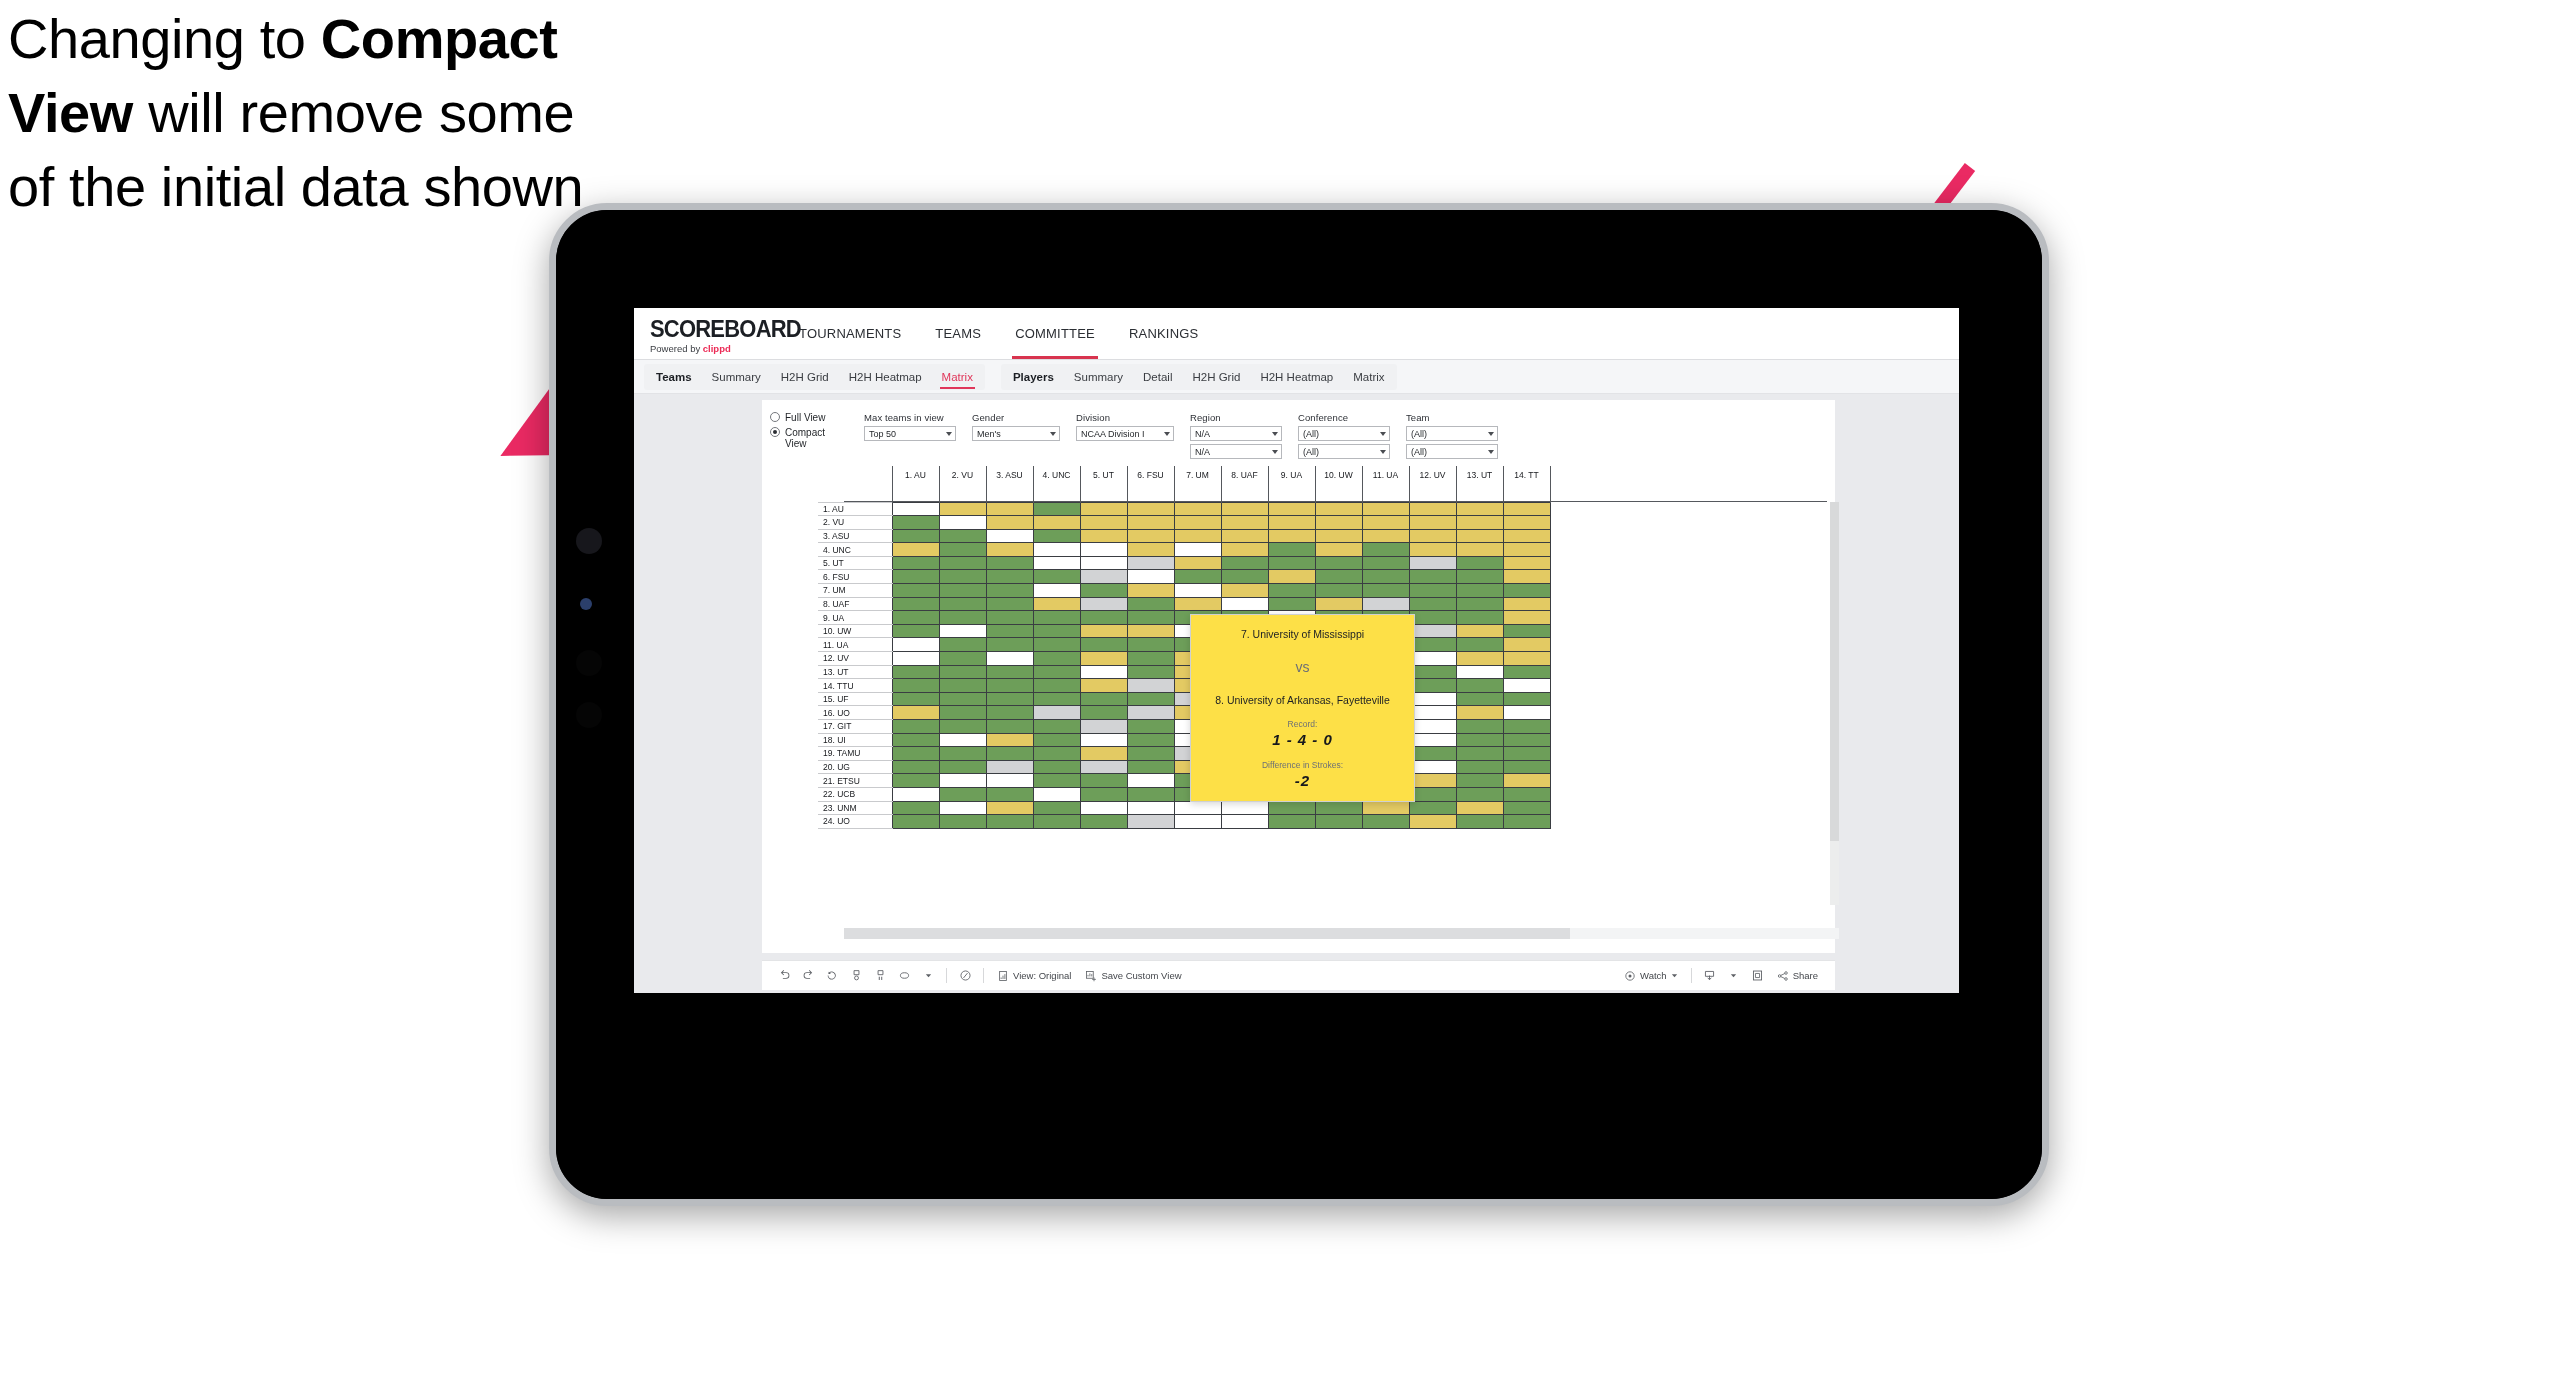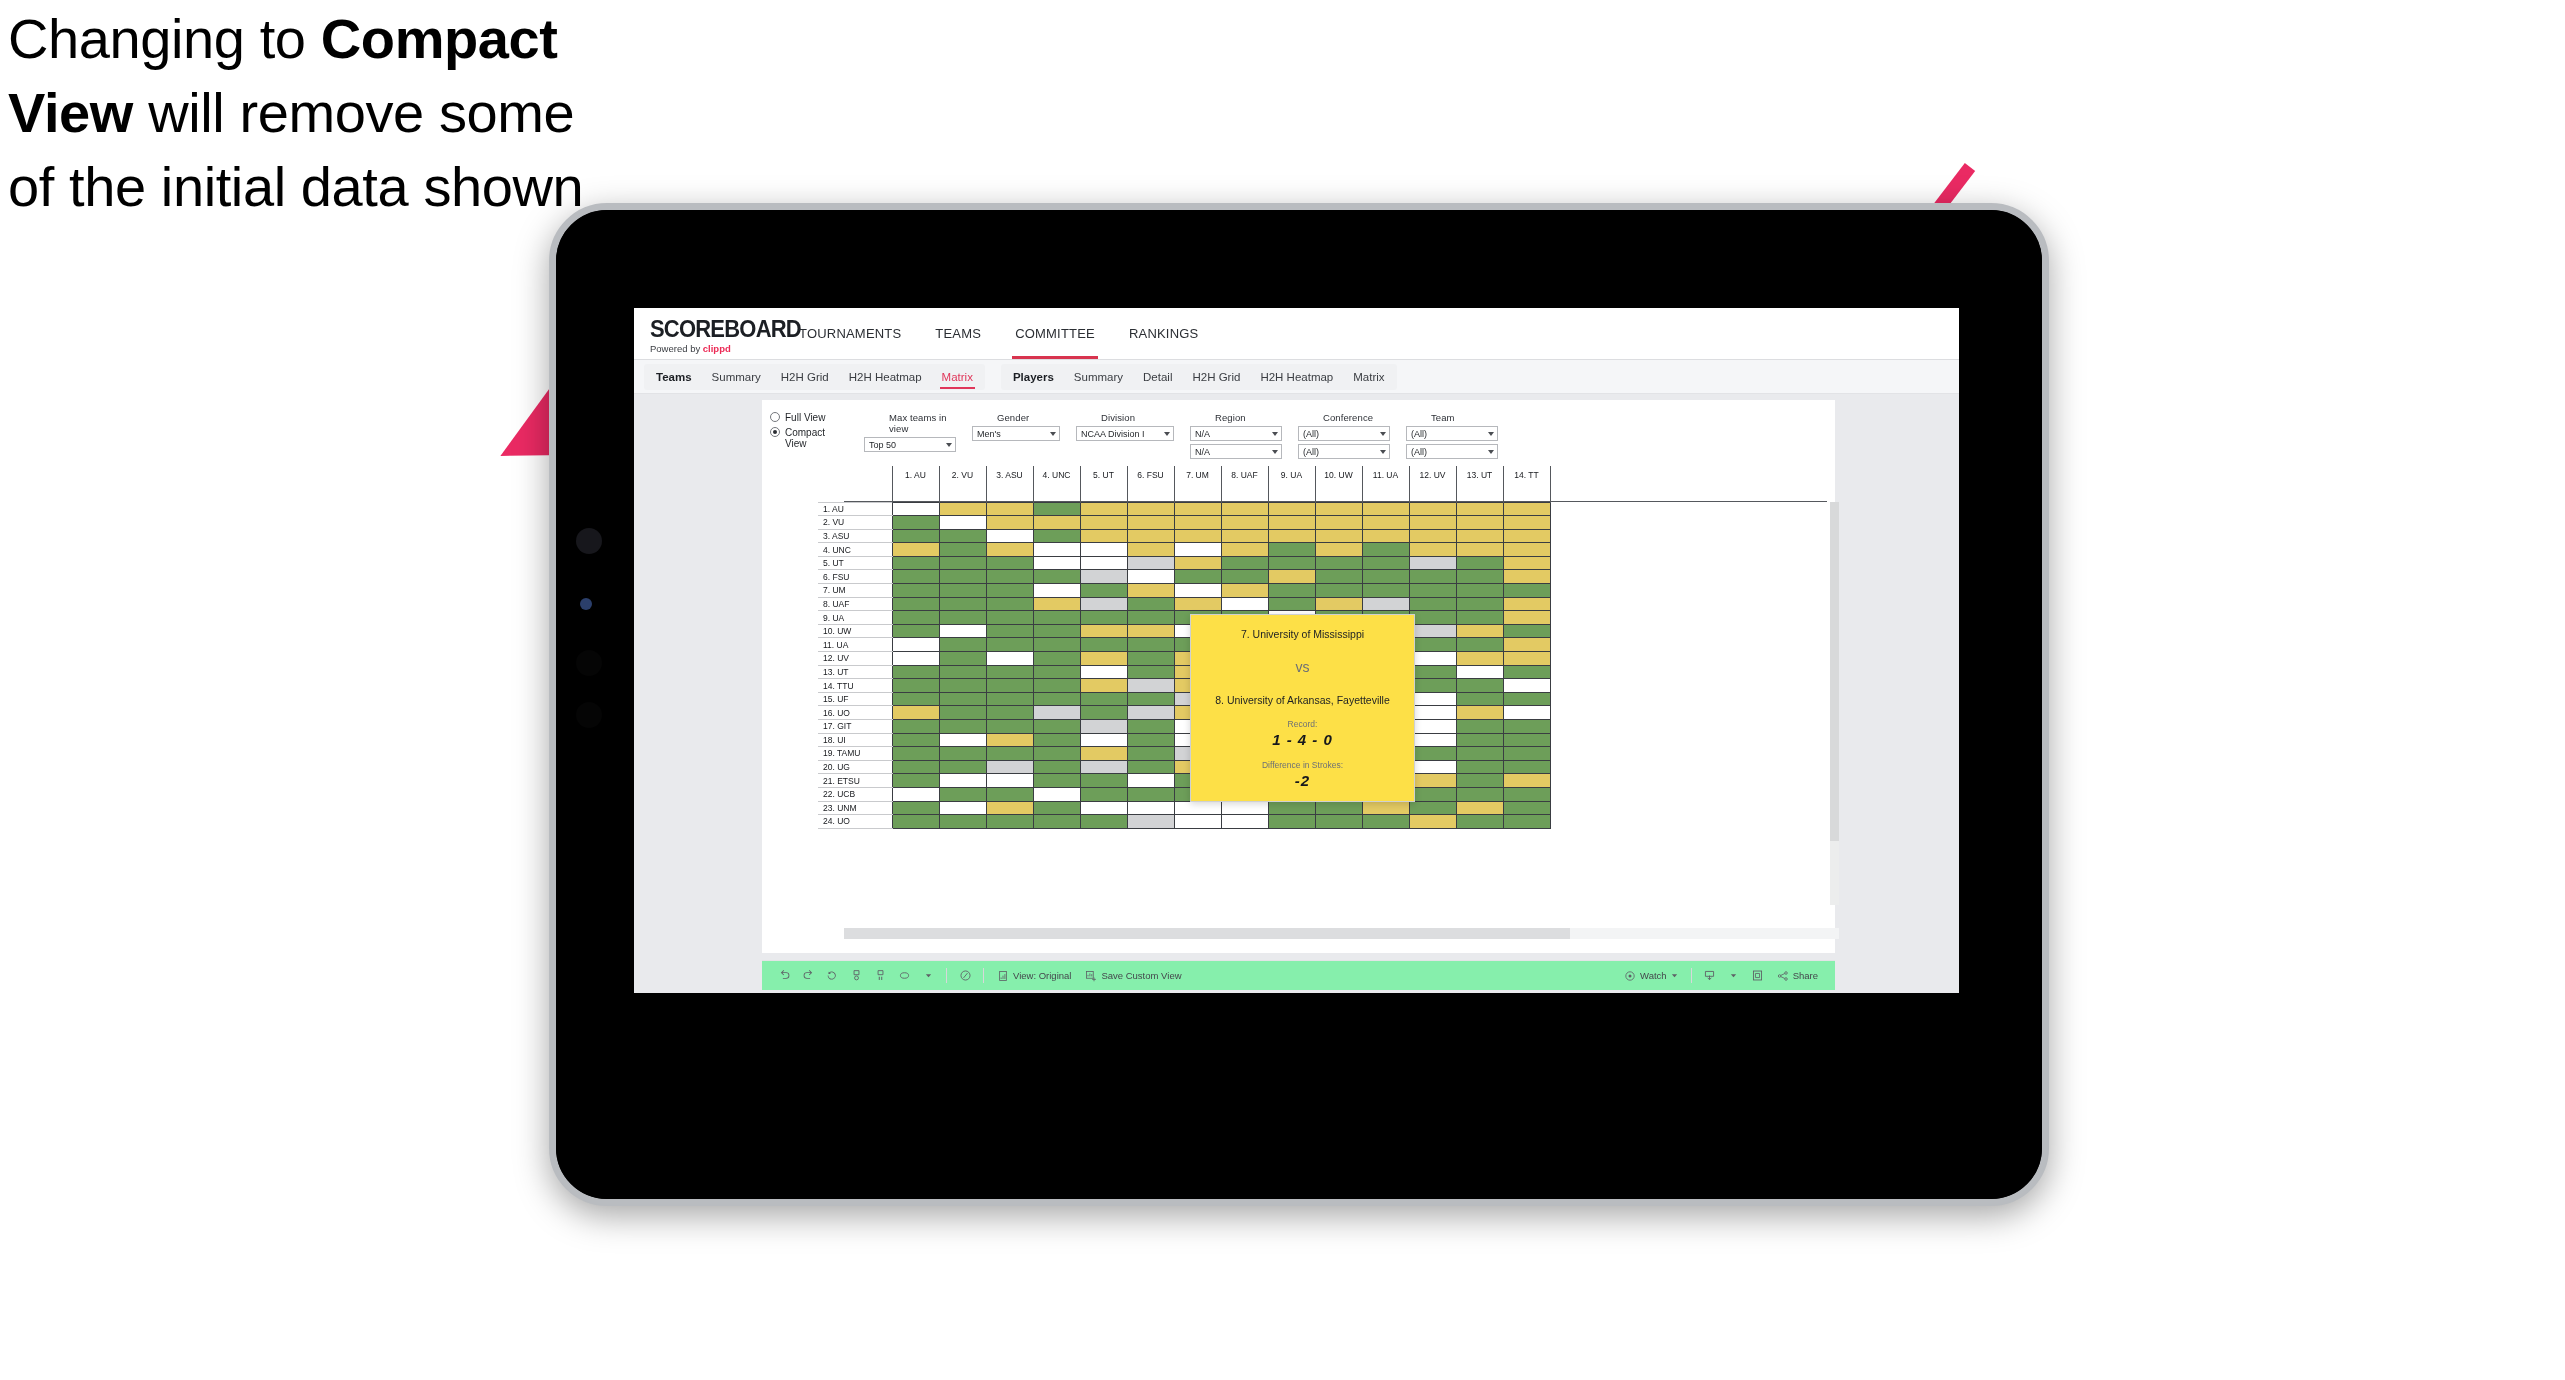--- a/index.html
+++ b/index.html
@@ -67,21 +67,21 @@
              height:2px; background:#e0365a; }
 
   
   .viz { position:absolute; left:0; top:86px; right:0; bottom:0; background:#e9eaed; }
   .viz-sheet { position:absolute; left:128px; top:6px; right:124px; bottom:40px;
                background:#ffffff; }
 
   
   .filters { display:flex; padding:12px 8px 6px 8px; gap:0; align-items:flex-start; }
   .fgroup { margin-right:16px; }
-  .flabel { font-size:9.5px; color:#2d3036; margin-bottom:3px; letter-spacing:.1px;margin-left:25px; }
+  .flabel { font-size:9.5px; color:#2d3036; margin-bottom:3px; letter-spacing:.1px; }
   .fsel { position:relative; height:15px; border:1px solid #b6b8bc; background:#fff;
           font-size:9px; color:#1f2226; display:flex; align-items:center;
           padding:0 16px 0 4px; margin-bottom:3px; }
   .fsel .caret { position:absolute; right:3px; top:50%; transform:translateY(-50%);
           width:0;height:0;border-left:3px solid transparent;border-right:3px solid transparent;
           border-top:4px solid #4a4d52; }
   .radio-row { display:flex; align-items:flex-start; gap:5px; margin-bottom:4px; }
   .radio { width:10px;height:10px;border:1px solid #75787d;border-radius:50%;
            background:#fff; position:relative; flex:none; }
   .radio.on::after { content:""; position:absolute; inset:2px; background:#2b2e33;
@@ -125,21 +125,21 @@
   .tooltip { position:absolute; left:420px; top:148px; width:225px;
              background:#fde047; border:1px solid #cfd0d2; box-shadow:0 2px 7px rgba(0,0,0,.16);
              padding:12px 10px 12px; text-align:center; z-index:9; }
   .tt-team { font-size:10.5px; color:#1c1f24; line-height:1.35; }
   .tt-vs { font-size:14px; color:#6d7075; margin:18px 0; }
   .tt-lbl { font-size:8.5px; color:#6d7075; margin-top:12px; }
   .tt-val { font-size:15px; color:#16181c; font-weight:bold; letter-spacing:1px; margin-top:2px;font-style:italic;}
 
   
   .toolbar { position:absolute; left:128px; right:124px; bottom:3px; height:30px;
-             background:#86efac; border-top:1px solid #e3e4e6;
+             background:#ffffff; border-top:1px solid #e3e4e6;
              display:flex; align-items:center; padding:0 10px; gap:0; }
   .tb-ico { width:24px; height:24px; display:flex; align-items:center; justify-content:center;
             color:#5e6166; font-size:13px; }
   .tb-sep { width:1px; height:15px; background:#d7d8da; margin:0 6px; }
   .tb-item { display:flex; align-items:center; gap:4px; font-size:9.5px; color:#44474c;
              padding:0 7px; height:22px; }
   .tb-spacer { flex:1; }
   svg.ic { display:block; }
 </style>
 </head>

